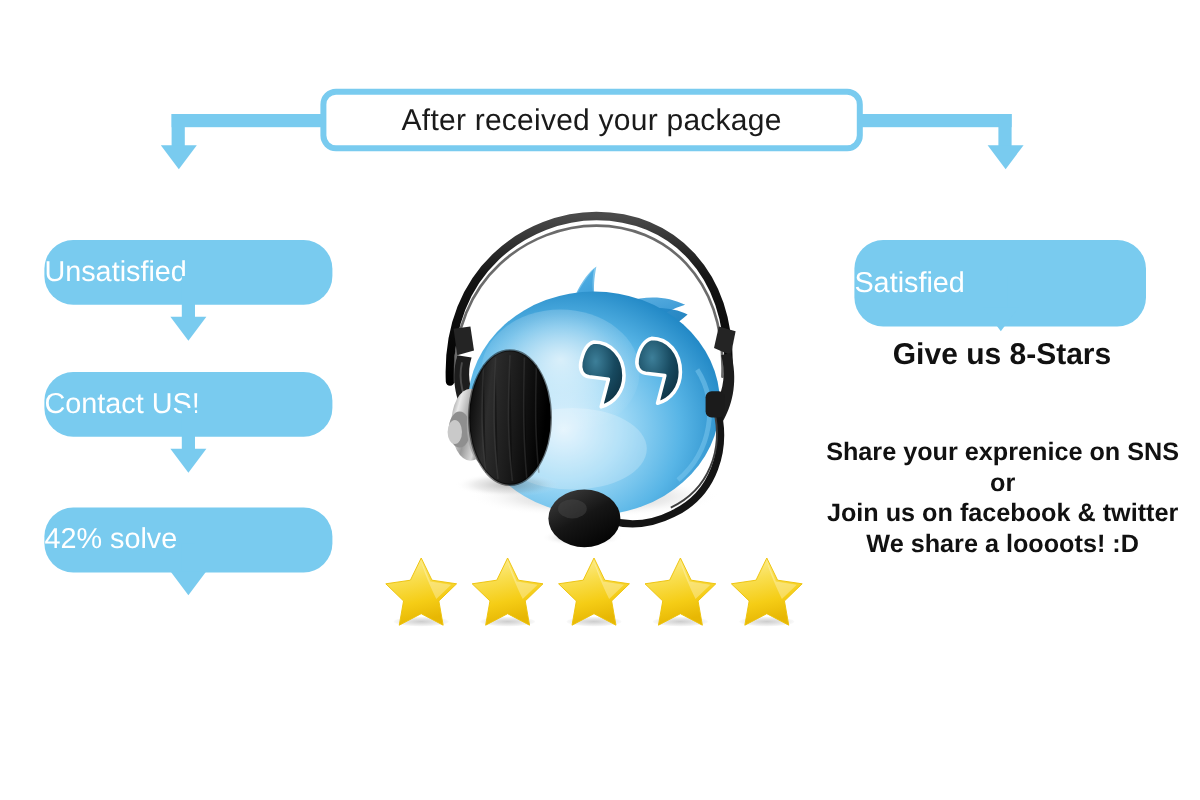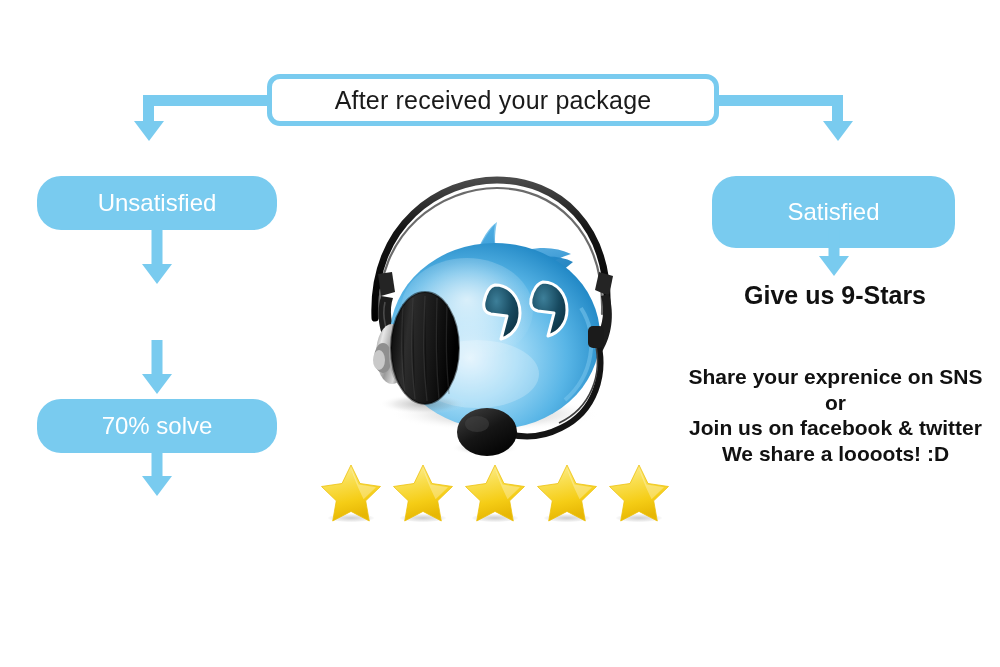--- a/index.html
+++ b/index.html
@@ -63,21 +63,22 @@
   }
 
   
   .flow-box {
     position: absolute;
     box-sizing: border-box;
     background: #79cbef;
     border-radius: 24px;
     display: flex;
     align-items: center;
-    justify-content: center;
+    justify-content: flex-start;
+    margin-top: 24px;
   }
   .flow-box .label {
     color: #ffffff;
     font-size: 24px;
     white-space: nowrap;
   }
 
   
   .down-arrow { position: absolute; }
   .down-arrow .stem {
@@ -171,46 +172,49 @@
 
   <div class="flow-box" style="left:37px; top:176px; width:240px; height:54px;">
     <span class="label">Unsatisfied</span>
   </div>
 
   <div class="down-arrow" style="left:127px; top:230px; width:60px; height:58px;">
     <div class="stem" style="height:36px;"></div>
     <div class="head" style="top:34px;"></div>
   </div>
 
+  <div class="flow-box" style="left:37px; top:286px; width:240px; height:54px;">
+    <span class="label">Contact US!</span>
+  </div>
 
   <div class="down-arrow" style="left:127px; top:340px; width:60px; height:58px;">
     <div class="stem" style="height:36px;"></div>
     <div class="head" style="top:34px;"></div>
   </div>
 
   <div class="flow-box" style="left:37px; top:399px; width:240px; height:54px;">
-    <span class="label">70% solve</span>
+    <span class="label">42% solve</span>
   </div>
 
   <div class="down-arrow" style="left:127px; top:453px; width:60px; height:48px;">
     <div class="stem" style="height:25px;"></div>
     <div class="head" style="top:23px;"></div>
   </div>
 
   <div class="flow-box" style="left:712px; top:176px; width:243px; height:72px;">
     <span class="label">Satisfied</span>
   </div>
 
   <div class="down-arrow" style="left:804px; top:230px; width:60px; height:58px;">
     <div class="stem" style="height:28px;"></div>
     <div class="head" style="top:26px;"></div>
   </div>
 
   <div class="rt-heading" style="left:680px; top:281px; width:310px; font-size:25px;">
-    <div>Give us 9-Stars</div>
+    <div>Give us 8-Stars</div>
   </div>
 
   <div class="rt-body" style="left:668px; top:364px; width:335px; font-size:21px;">
     <div>Share your exprenice on SNS</div>
     <div>or</div>
     <div>Join us on facebook &amp; twitter</div>
     <div>We share a loooots! :D</div>
   </div>
 
   <div class="mascot">

